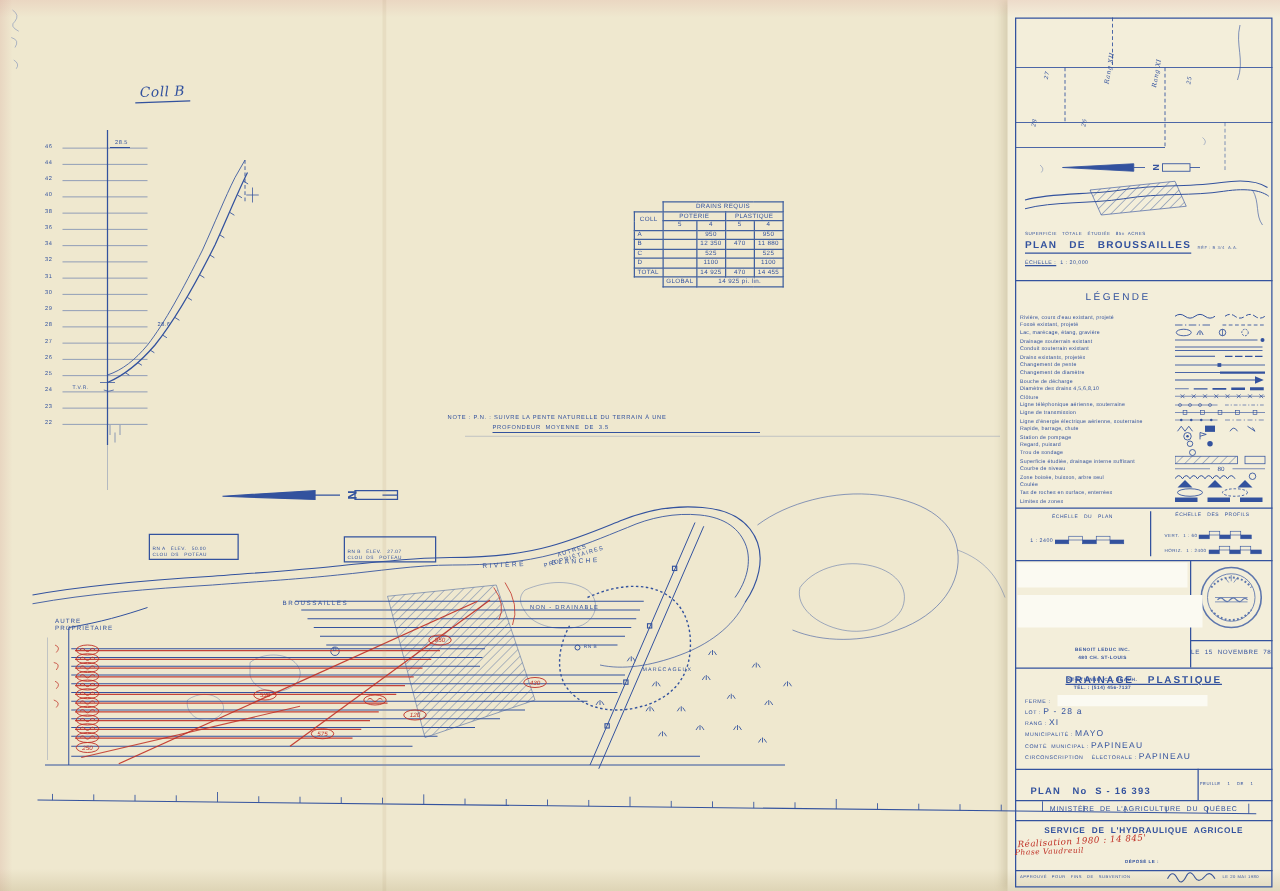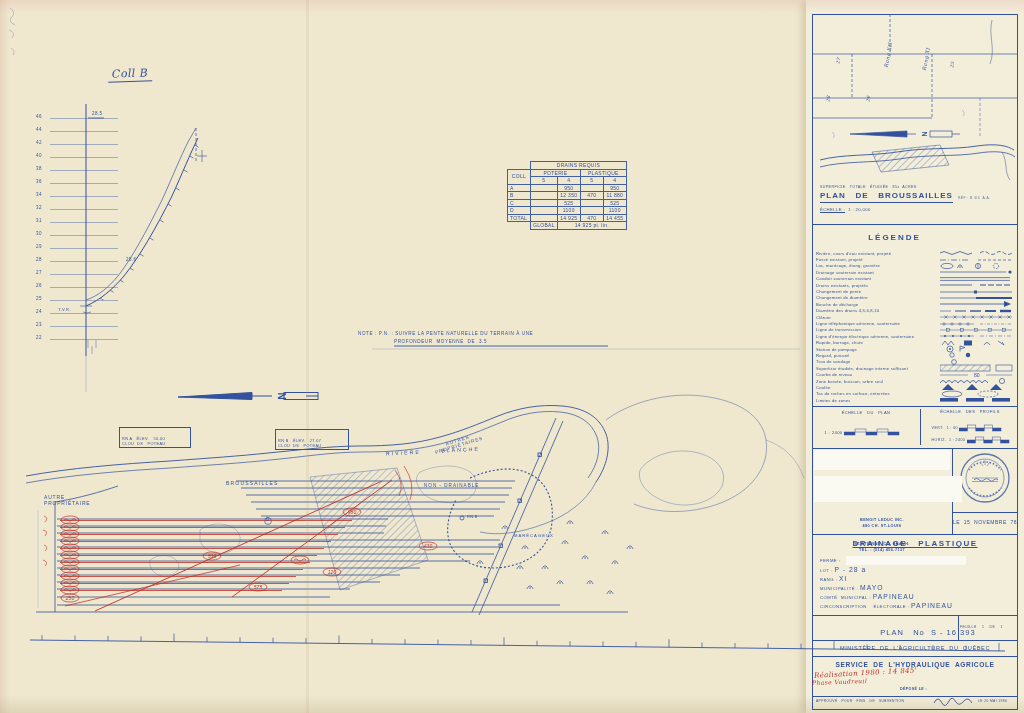--- a/index.html
+++ b/index.html
@@ -407,21 +407,21 @@
   <div class="t ink" style="left:958px;top:197px;font-size:3.4px;opacity:.8;">RÉF : B 3/4  A.A.</div>
   <div class="t ink" style="left:820px;top:208px;font-size:4.2px;"><span style="border-bottom:.8px solid #33529e;">ÉCHELLE :</span>  <span>1 : 20,000</span></div>
   <div class="t ink hand" style="left:876px;top:52px;font-size:5px;transform:rotate(-80deg);">Rang XII</div>
   <div class="t ink hand" style="left:915px;top:56px;font-size:5px;transform:rotate(-80deg);">Rang XI</div>
   <div class="t ink hand" style="left:950px;top:62px;font-size:4.5px;transform:rotate(-80deg);">25</div>
   <div class="t ink hand" style="left:866px;top:96px;font-size:4.5px;transform:rotate(-80deg);">26</div>
   <div class="t ink hand" style="left:836px;top:58px;font-size:4.5px;transform:rotate(-80deg);">27</div>
   <div class="t ink hand" style="left:826px;top:96px;font-size:4.5px;transform:rotate(-80deg);">28</div>
 
   <div class="pline" style="top:224px;"></div>
-  <div class="t ink" style="left:812px;top:234px;width:165px;text-align:center;font-size:8px;font-weight:bold;letter-spacing:2px;">LÉGENDE</div>
+  <div class="t ink" style="left:812px;top:234px;width:165px;text-align:center;font-size:8px;font-weight:normal;letter-spacing:2px;">LÉGENDE</div>
   <div id="legend-rows">
       <div class="leg-row">
         <span class="leg-label">Rivière, cours d'eau existant, projeté</span>
         <span class="leg-sym">
           <svg width="74" height="8" viewBox="0 0 74 8">
             <path d="M0,4 q4,-3 8,0 t8,0 t8,0 t8,0" fill="none" stroke="#33529e" stroke-width="0.8"></path>
             <path d="M40,4 q4,-3 8,0 t8,0 t8,0 t8,0" fill="none" stroke="#33529e" stroke-width="0.8" stroke-dasharray="4 2"></path>
           </svg>
         </span>
       </div>
@@ -707,21 +707,21 @@
   <div class="fld" style="left:820px;top:558px;"><span>FERME :</span></div>
   <div class="patch" style="left:846px;top:556px;width:120px;height:9px;"></div>
   <div class="fld" style="left:820px;top:566px;"><span>LOT :</span> <span class="fldv">P - 28 a</span></div>
   <div class="fld" style="left:820px;top:575px;"><span>RANG :</span> <span class="fldv">XI</span></div>
   <div class="fld" style="left:820px;top:584px;"><span>MUNICIPALITÉ :</span> <span class="fldv">MAYO</span></div>
   <div class="fld" style="left:820px;top:593px;"><span>COMTÉ  MUNICIPAL :</span> <span class="fldv">PAPINEAU</span></div>
   <div class="fld" style="left:820px;top:602px;"><span>CIRCONSCRIPTION    ÉLECTORALE :</span> <span class="fldv">PAPINEAU</span></div>
 
   <div class="pline" style="top:615px;"></div>
   <div class="pvline" style="left:958px;top:615px;height:25px;"></div>
-  <div class="t ink" style="left:868px;top:621px;font-size:7.5px;font-weight:normal;letter-spacing:1px;">
+  <div class="t ink" style="left:812px;top:621px;font-size:7.5px;font-weight:bold;letter-spacing:1px;">
     <span>PLAN   No</span>  <span>S - 16 393</span></div>
   <div class="t ink" style="left:960px;top:626px;font-size:3.4px;">FEUILLE    1    DE    1</div>
 
   <div class="pline" style="top:640px;"></div>
   <div class="t ink" style="left:812px;top:645px;width:206px;text-align:center;font-size:5.6px;letter-spacing:.6px;">MINISTÈRE  DE  L'AGRICULTURE  DU  QUÉBEC</div>
   <div class="pline" style="top:656px;"></div>
   <div class="t ink" style="left:812px;top:661px;width:206px;text-align:center;font-size:6.6px;font-weight:bold;letter-spacing:.6px;">SERVICE  DE  L'HYDRAULIQUE  AGRICOLE</div>
   <div class="t red hand" style="left:814px;top:670px;font-size:7px;transform:rotate(-3deg);">Réalisation 1980 : 14 845'</div>
   <div class="t red hand" style="left:812px;top:679px;font-size:6px;transform:rotate(-2deg);">Phase Vaudreuil</div>
   <div class="t ink" style="left:900px;top:688px;font-size:3.6px;font-weight:bold;">DÉPOSÉ LE :</div>

